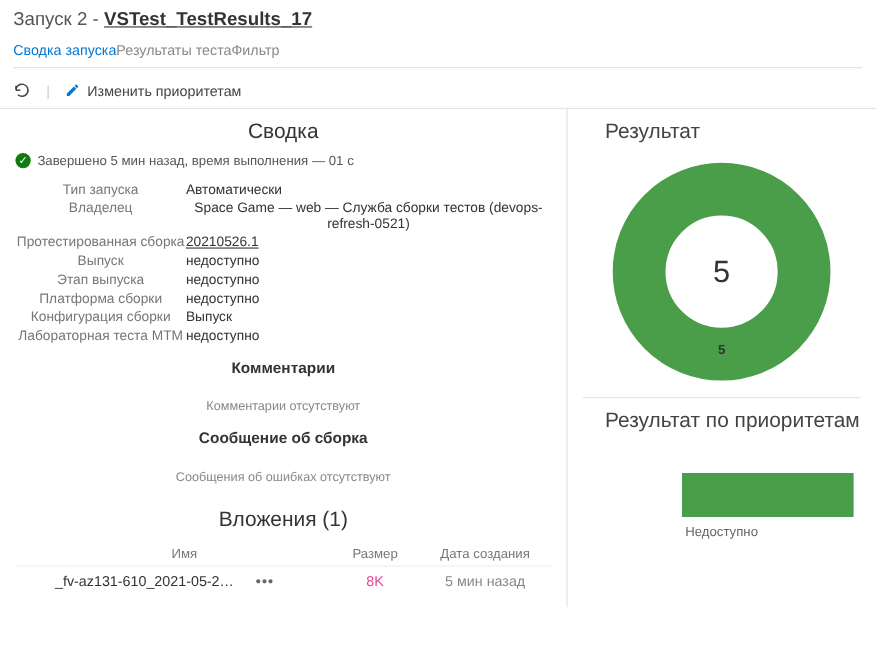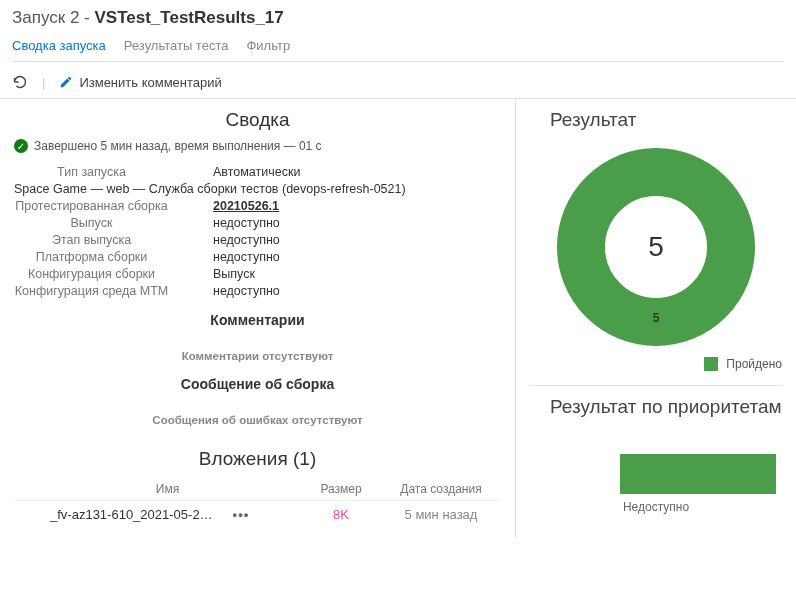--- a/index.html
+++ b/index.html
@@ -1,40 +1,40 @@
 <!DOCTYPE html>
 <html><head>
 <meta charset="utf-8">
 <style>
 * { box-sizing: border-box; margin: 0; padding: 0; }
 body { font-family: "Segoe UI", Arial, sans-serif; font-size: 13px; color: #333; background: #fff; width: 796px; }
 .header { padding: 8px 12px 4px; }
 .title-row { font-size: 17px; font-weight: 400; margin-bottom: 10px; }
 .title-prefix { color: #555; }
-.title-main { font-weight: 600; }
-.tabs { display: flex; gap: 18px; font-size: 13px; border-bottom: 1px solid #e0e0e0; padding-bottom: 8px; }
+.title-main { font-weight: 600; text-decoration: underline; }
+.tabs { display: flex; font-size: 13px; border-bottom: 1px solid #e0e0e0; padding-bottom: 8px; }
 .tab { color: #888; cursor: pointer; }
 .tab.active { color: #0078d4; }
 .toolbar { display: flex; align-items: center; gap: 14px; padding: 8px 12px; border-bottom: 1px solid #e0e0e0; }
 .toolbar .sep { color: #ccc; }
 .toolbar-btn { display: flex; align-items: center; gap: 6px; cursor: pointer; color: #444; }
 .icon { display: inline-flex; align-items: center; justify-content: center; }
 .main { display: flex; }
 .left { flex: 1; padding: 10px 14px; border-right: 1px solid #e0e0e0; text-align: center; }
 .right { width: 280px; padding: 10px 14px; }
 h2 { font-size: 19px; font-weight: 400; margin-bottom: 8px; }
 h3 { font-size: 14px; font-weight: 700; margin: 14px 0 8px; }
 .status-row { display: flex; align-items: center; gap: 6px; font-size: 12px; color: #555; margin-bottom: 12px; }
 .check-icon { width: 14px; height: 14px; border-radius: 50%; background: #107c10; display: inline-flex; align-items: center; justify-content: center; color: #fff; font-size: 10px; }
 .props { font-size: 12.5px; }
-.prop-row { display: flex; margin-bottom: 3px; gap: 44px; }
+.prop-row { display: flex; margin-bottom: 3px; }
 .prop-label { width: 155px; color: #777; flex-shrink: 0; }
 .prop-value { color: #333; }
-.prop-value.link { text-decoration: underline; font-weight: 700; cursor: pointer; }
-.comments-empty, .errors-empty { font-size: 11.5px; color: #888; margin-top: 22px; font-weight: bold; }
+.prop-value.link { text-decoration: underline; font-weight: 400; cursor: pointer; }
+.comments-empty, .errors-empty { font-size: 11.5px; color: #888; margin-top: 22px; }
 .attach-header { display: flex; font-size: 12px; color: #777; padding: 4px 0; border-bottom: 1px solid #eee; }
 .attach-header .col-name { flex: 1; padding-left: 36px; }
 .attach-header .col-size { width: 80px; margin-left: 16px; }
 .attach-header .col-date { width: 120px; }
 .attach-row { display: flex; align-items: center; font-size: 13px; padding: 6px 0; }
 .attach-row .col-name { flex: 1; padding-left: 36px; display: flex; align-items: center; gap: 20px; }
 .attach-row .col-size { width: 80px; color: #ec4899; }
 .attach-row .col-date { width: 120px; color: #888; }
 .more-icon { color: #666; cursor: pointer; font-weight: bold; letter-spacing: 1px; }
 .panel-title { font-size: 19px; color: #444; margin-bottom: 10px; padding-bottom: 6px; margin-left: 20px; }
@@ -70,38 +70,39 @@
         <path fill="none" stroke="#444" stroke-width="1.4" d="M2.5 8a5.5 5.5 0 1 1 1.8 4.1M2.5 8V4M2.5 8h4"></path>
       </svg>
   </span>
   <span class="sep">|</span>
   <span class="toolbar-btn">
     <span class="icon">
       <svg width="14" height="14" viewBox="0 0 16 16">
           <path fill="#0078d4" d="M2 11.5V14h2.5l7.4-7.4-2.5-2.5L2 11.5zM13.7 4.8c.3-.3.3-.7 0-1l-1.5-1.5c-.3-.3-.7-.3-1 0l-1.2 1.2 2.5 2.5 1.2-1.2z"></path>
         </svg>
     </span>
-    <span>Изменить комментарий</span>
+    <span>Изменить приоритетам</span>
   </span>
 </div>
 
 <div class="main">
   <div class="left">
     <h2>Сводка</h2>
     <div class="status-row">
       <span class="check-icon">✓</span>
       <span>Завершено 5 мин назад, время выполнения — 01 с</span>
     </div>
 
     <div class="props">
       <div class="prop-row">
           <span class="prop-label">Тип запуска</span>
           <span class="prop-value">Автоматически</span>
         </div>
       <div class="prop-row">
+          <span class="prop-label">Владелец</span>
           <span class="prop-value">Space Game — web — Служба сборки тестов (devops-refresh-0521)</span>
         </div>
       <div class="prop-row">
           <span class="prop-label">Протестированная сборка</span>
           <span class="prop-value link">20210526.1</span>
         </div>
       <div class="prop-row">
           <span class="prop-label">Выпуск</span>
           <span class="prop-value">недоступно</span>
         </div>
@@ -111,21 +112,21 @@
         </div>
       <div class="prop-row">
           <span class="prop-label">Платформа сборки</span>
           <span class="prop-value">недоступно</span>
         </div>
       <div class="prop-row">
           <span class="prop-label">Конфигурация сборки</span>
           <span class="prop-value">Выпуск</span>
         </div>
       <div class="prop-row">
-          <span class="prop-label">Конфигурация среда MTM</span>
+          <span class="prop-label">Лабораторная теста MTM</span>
           <span class="prop-value">недоступно</span>
         </div>
     </div>
 
     <h3>Комментарии</h3>
     <div class="comments-empty">Комментарии отсутствуют</div>
 
     <h3>Сообщение об сборка</h3>
     <div class="errors-empty">Сообщения об ошибках отсутствуют</div>
 
@@ -148,24 +149,20 @@
   <div class="right">
     <div class="panel-title">Результат</div>
     <div class="donut-wrap">
       <svg width="200" height="200" viewBox="0 0 200 200">
         <circle cx="100" cy="100" r="75" fill="none" stroke="#4a9e4a" stroke-width="48"></circle>
         <circle cx="100" cy="100" r="50" fill="#fff"></circle>
       </svg>
       <div class="donut-center">5</div>
       <div class="donut-label">5</div>
     </div>
-    <div class="legend">
-      <span class="legend-swatch"></span>
-      <span>Пройдено</span>
-    </div>
 
     <div class="divider"></div>
 
     <div class="panel-title">Результат по приоритетам</div>
     <div class="bar-chart">
       <div class="bar"></div>
       <div class="bar-x-label">Недоступно</div>
     </div>
   </div>
 </div>

